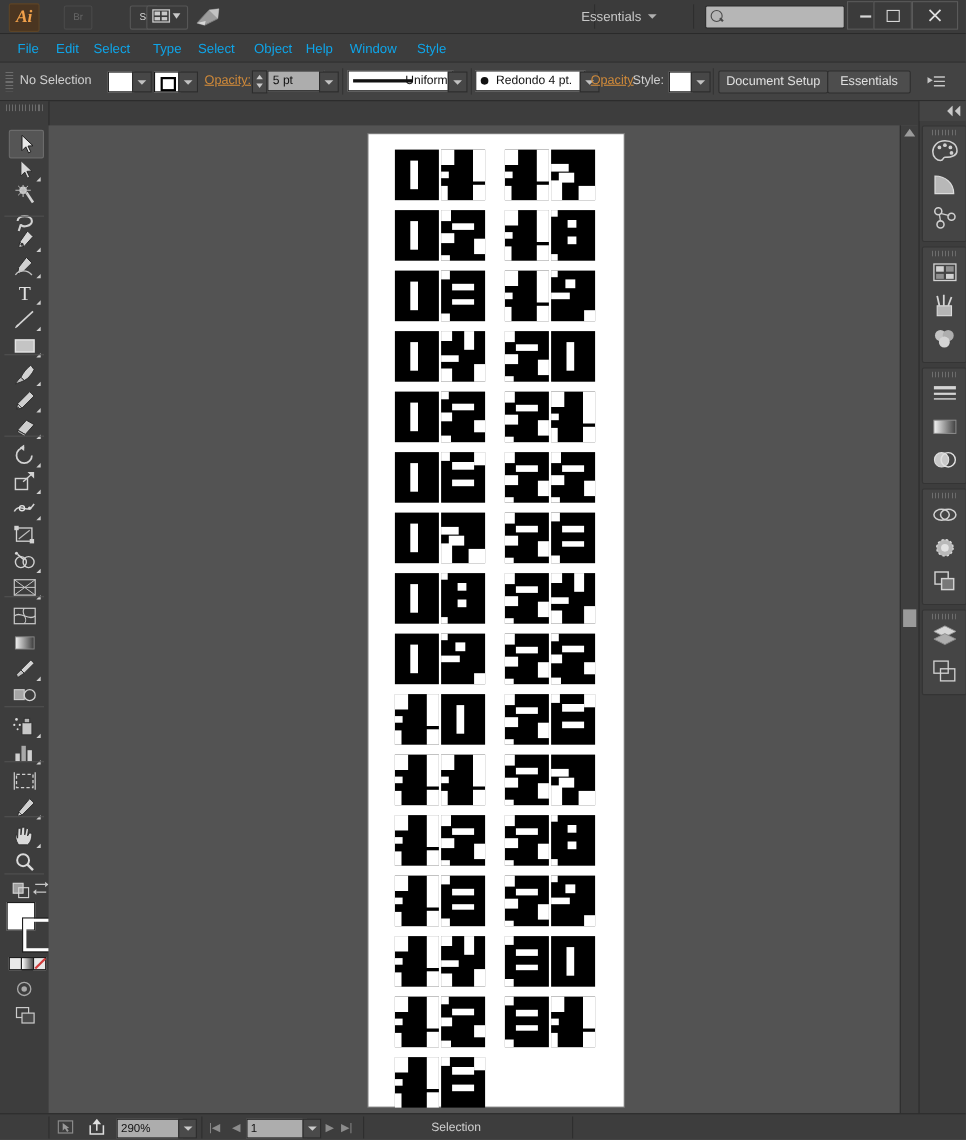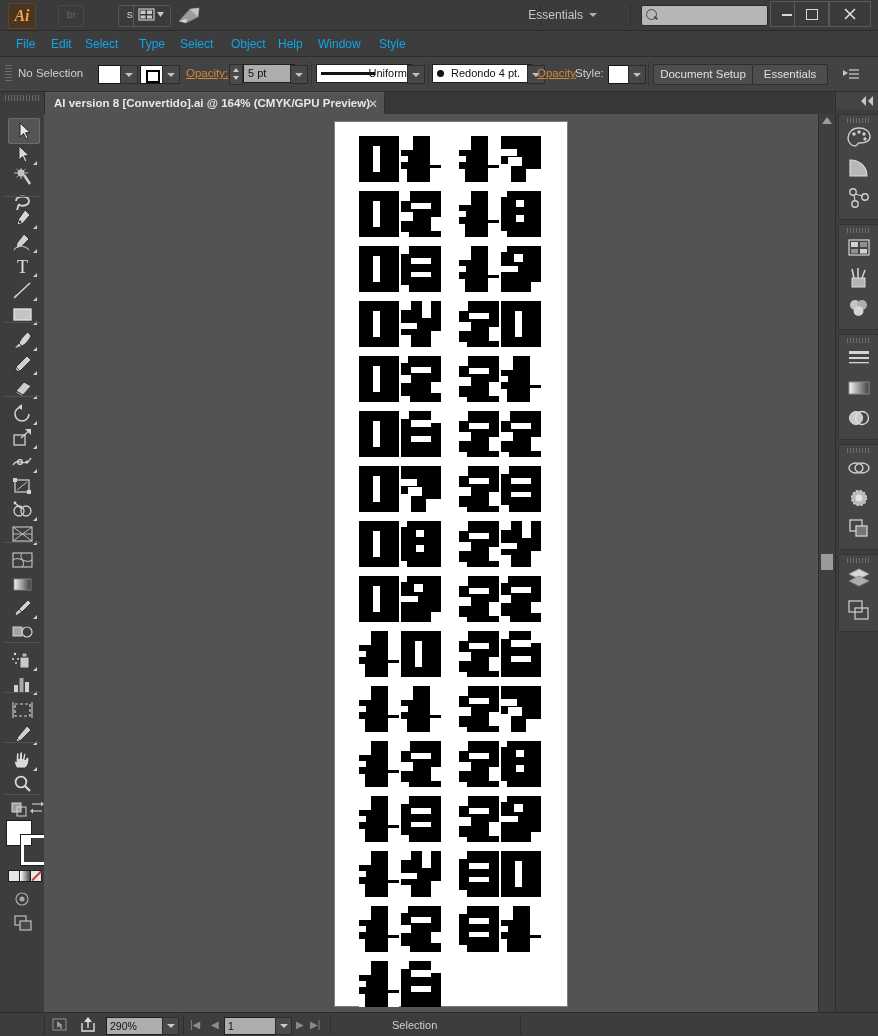--- a/index.html
+++ b/index.html
@@ -259,26 +259,20 @@
     <div style="position:absolute;left:843px;top:10px;">
       <svg width="18" height="14" viewBox="0 0 18 14">
         <line x1="6" y1="3" x2="16" y2="3" stroke="#c6c6c6" stroke-width="1.3"></line>
         <line x1="6" y1="7" x2="16" y2="7" stroke="#c6c6c6" stroke-width="1.3"></line>
         <line x1="6" y1="11" x2="16" y2="11" stroke="#c6c6c6" stroke-width="1.3"></line>
         <polygon points="0,3 5,6 0,9" fill="#c6c6c6"></polygon>
       </svg>
     </div>
   </div>
 
-  <div class="tabstrip">
-    <div class="doctab" style="width:340px;">
-      <div class="doctab-label">AI version 8 [Convertido].ai @ 164% (CMYK/GPU Preview)</div>
-      <div class="tab-x" style="left:324px;">✕</div>
-    </div>
-  </div>
 
   <div class="toolbar">
     <div class="tb-grip"></div>
 
     <div class="tool sel" style="top:26px;">
       <svg width="24" height="20" viewBox="0 0 24 20">
         <path d="M8 2 L8 16 L11.5 12.5 L14 18 L16 17 L13.5 11.8 L18 11.5 Z" fill="#e8e8e8" stroke="#1a1a1a" stroke-width="0.9"></path>
       </svg>
     </div>
 

